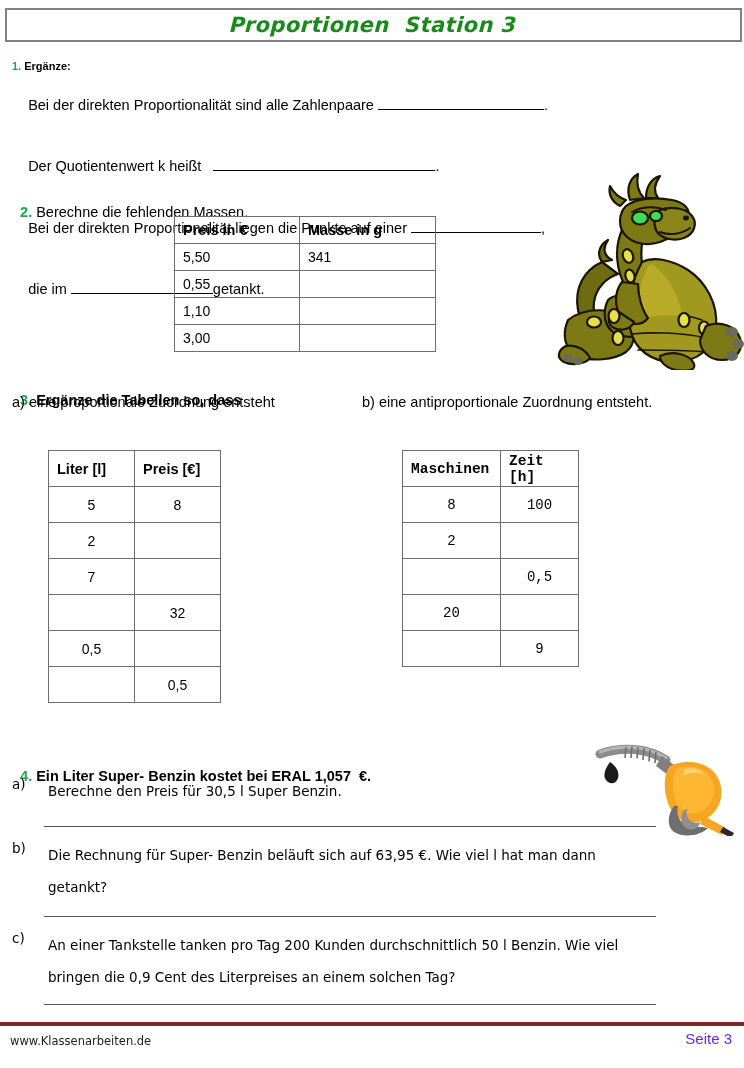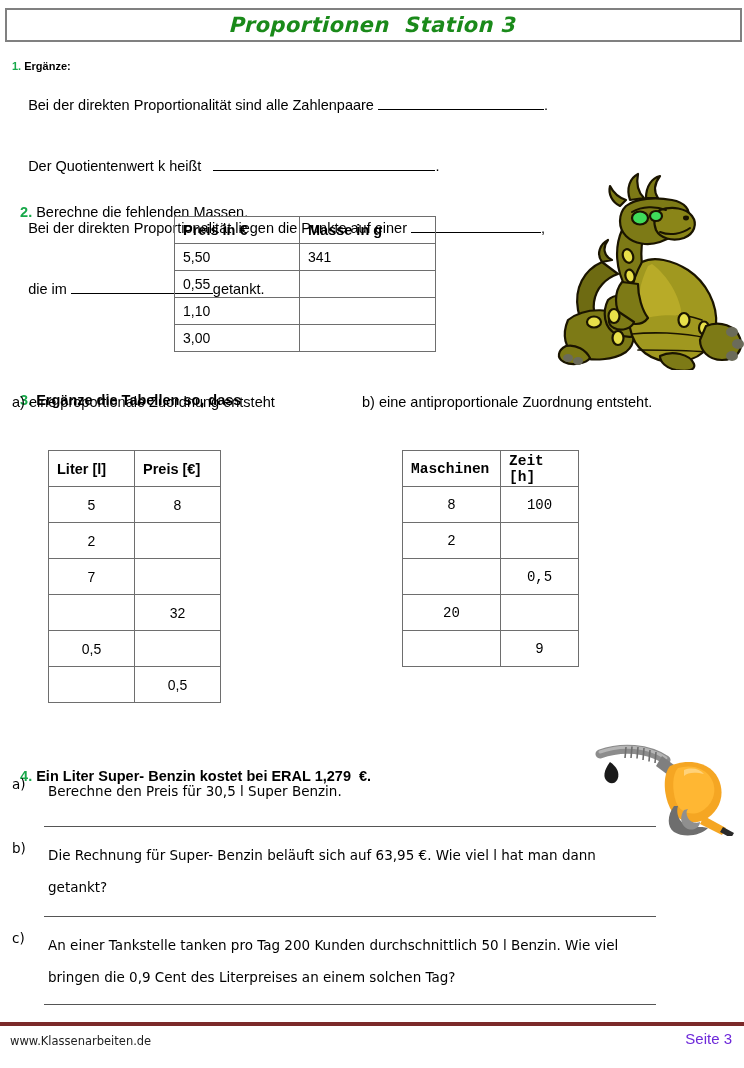--- a/index.html
+++ b/index.html
@@ -335,21 +335,21 @@
       <td class="cell-center"></td>
     </tr>
     <tr>
       <td class="cell-center"></td>
       <td class="cell-center">9</td>
     </tr>
   </tbody>
 </table>
 
 <div id="sec4-head">
-  <span class="num" style="color: rgb(24, 168, 74);">4.</span><span> </span><span>Ein Liter Super- Benzin kostet bei ERAL 1,279  €.</span>
+  <span class="num" style="color: rgb(24, 168, 74);">4.</span><span> </span><span>Ein Liter Super- Benzin kostet bei ERAL 1,057  €.</span>
 </div>
 
 <svg id="pump" viewBox="0 0 152 96">
 
   <path d="M8 14 C30 6 56 8 74 20" stroke="#8c8c8c" stroke-width="9" fill="none" stroke-linecap="round"></path>
   <path d="M8 12 C30 4 56 6 74 18" stroke="#b5b5b5" stroke-width="3" fill="none" stroke-linecap="round"></path>
 
   <g stroke="#6e6e6e" stroke-width="1.6">
     <path d="M34 7 L33 18"></path>
       <path d="M40 6.5 L39 18"></path>

